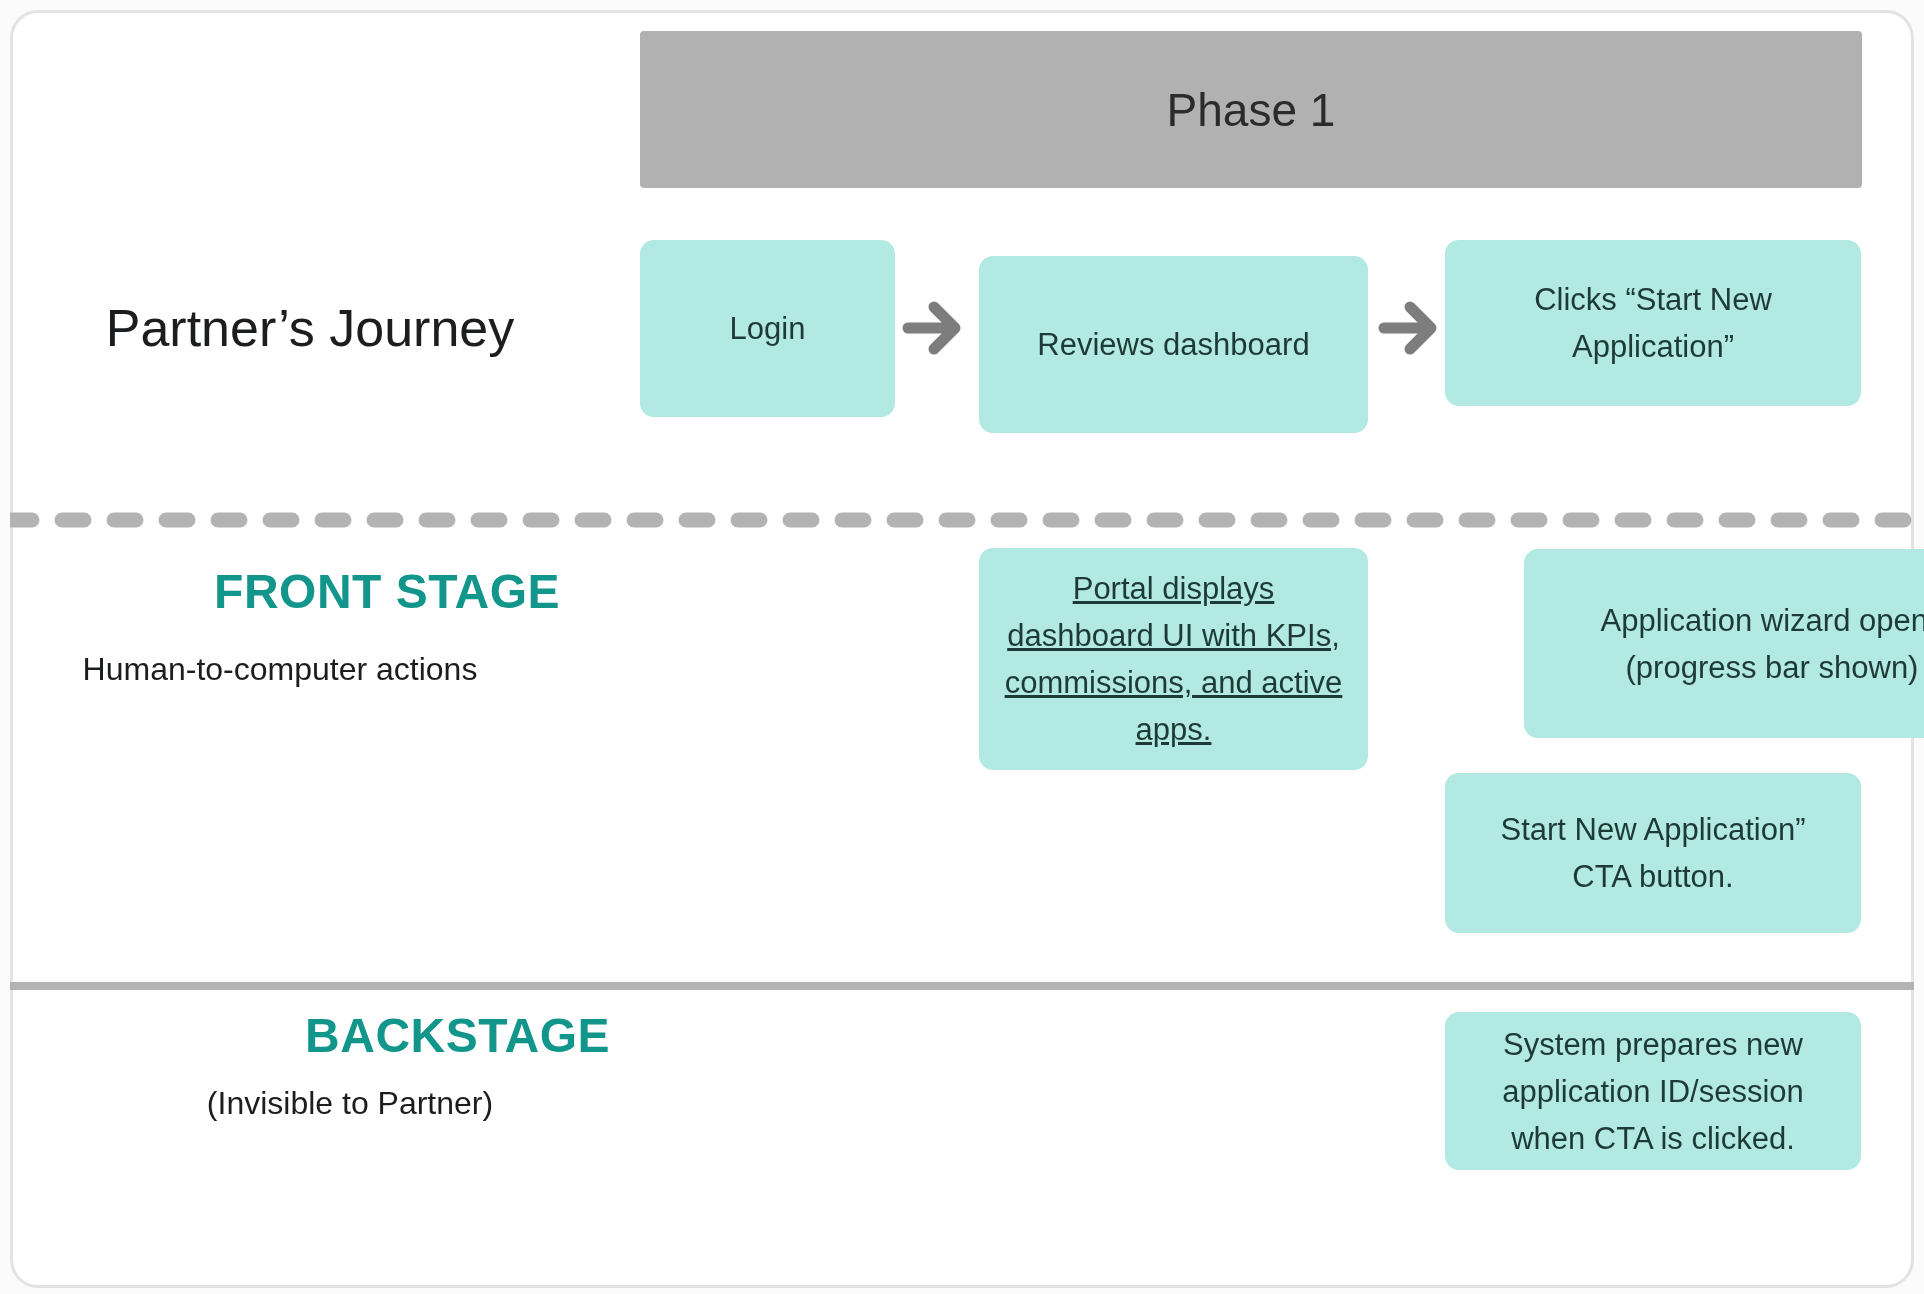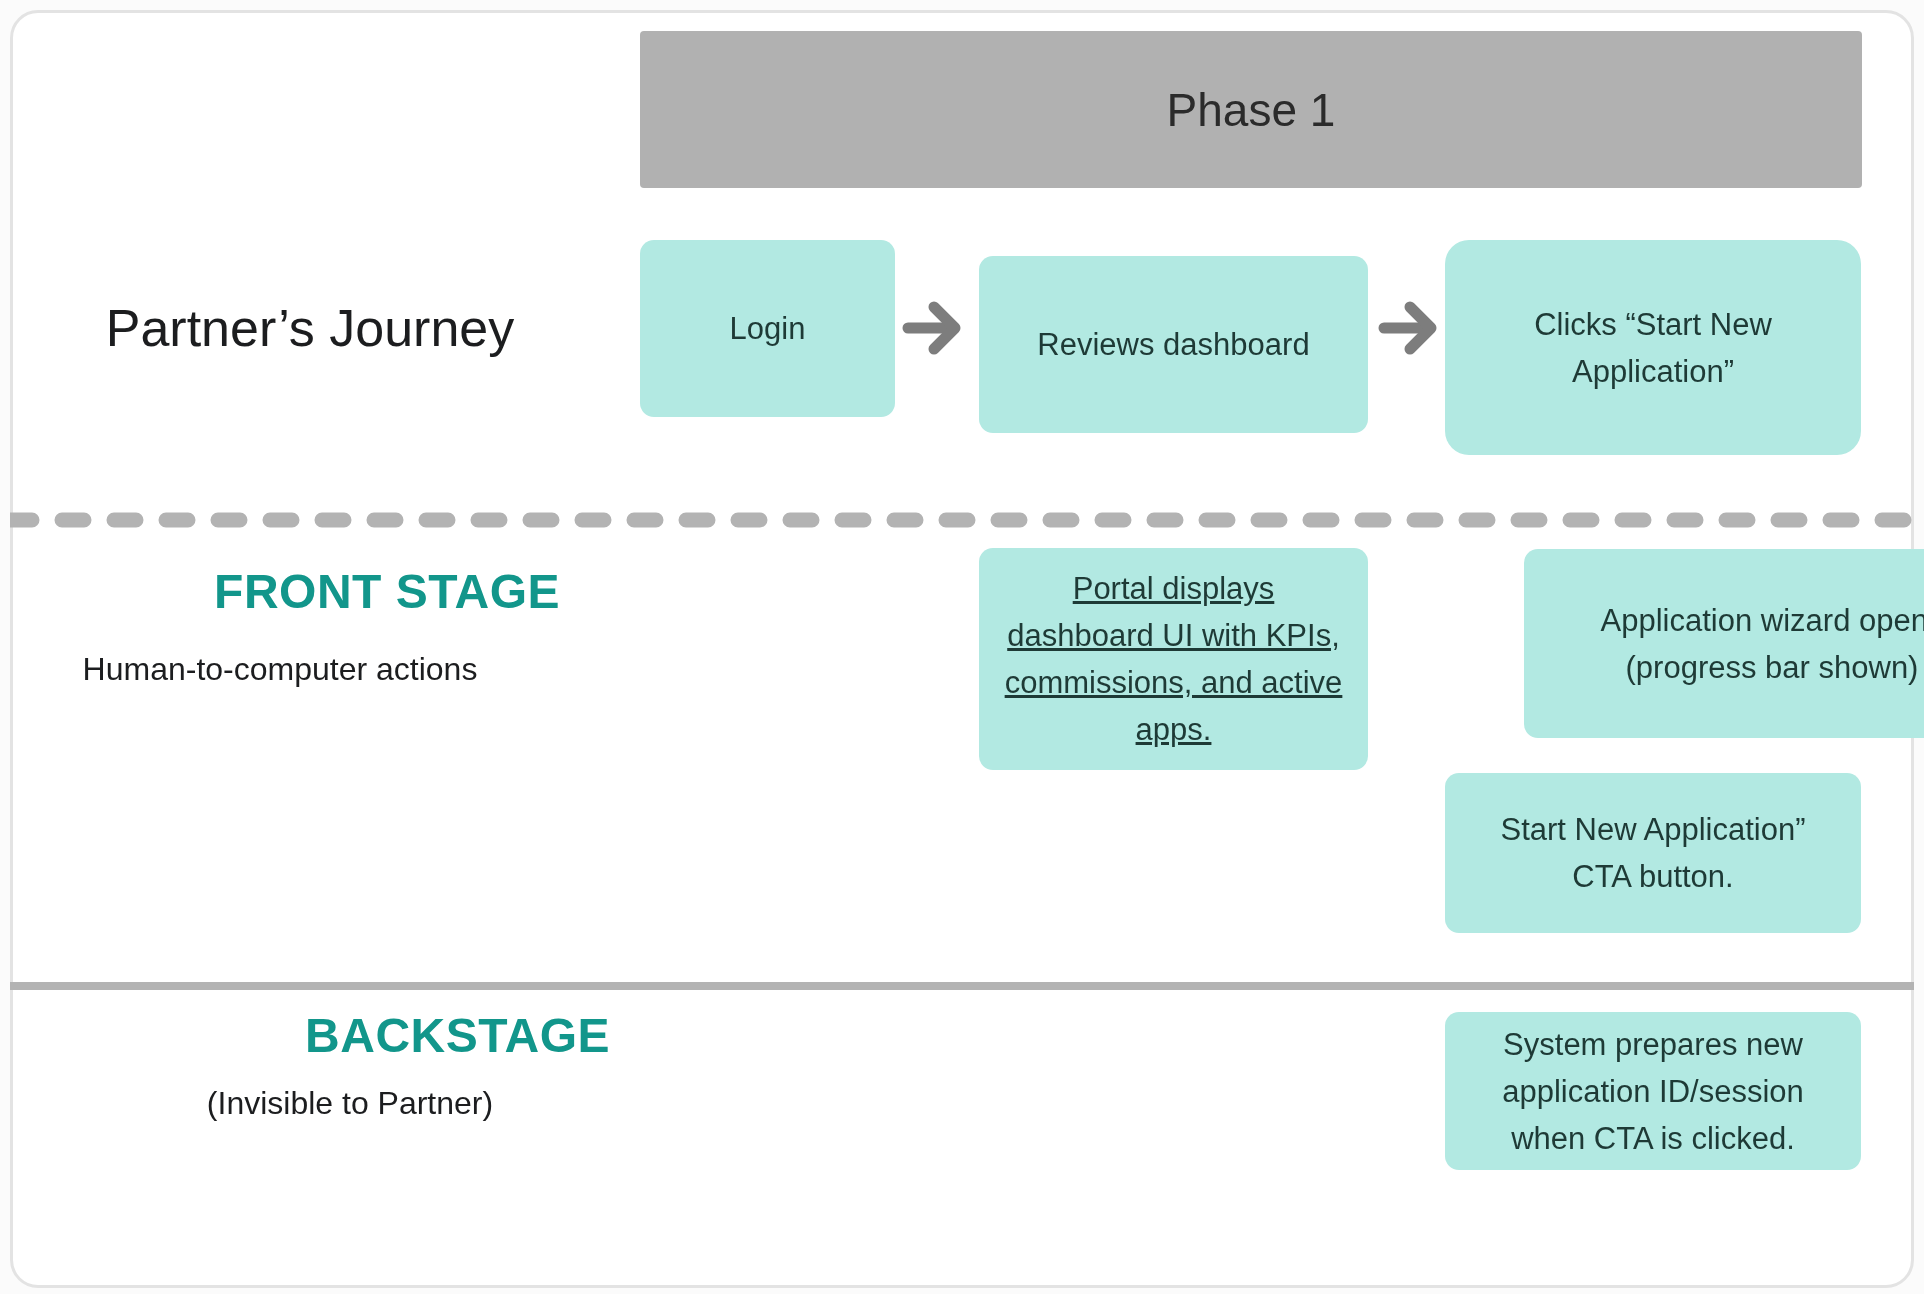--- a/index.html
+++ b/index.html
@@ -19,21 +19,21 @@
   .phase-bar{left:640px;top:31px;width:1222px;height:157px;background:var(--phase-bar-bg);
              border-radius:4px;display:flex;align-items:center;justify-content:center;}
   .phase-bar span{font-size:46px;font-weight:500;color:var(--phase-text);}
   .row-title{font-size:52px;font-weight:400;color:var(--dark-text);}
   .journey-label{left:60px;top:300px;width:500px;text-align:center;line-height:56px;}
   .tealbox{background:var(--teal-box-bg);border-radius:14px;color:var(--teal-box-text);
            display:flex;align-items:center;justify-content:center;text-align:center;
            font-size:31px;line-height:47px;padding:10px 24px;}
   .box-login{left:640px;top:240px;width:255px;height:177px;}
   .box-reviews{left:979px;top:256px;width:389px;height:177px;}
-  .box-clicks{left:1445px;top:240px;width:416px;height:215px;border-radius:24px;}
+  .box-clicks{left:1445px;top:240px;width:416px;height:166px;}
   .arrow{width:66px;height:66px;}
   .arrow1{left:901px;top:295px;}
   .arrow2{left:1377px;top:295px;}
   .dashed-divider{left:10px;top:512px;width:1904px;height:16px;}
   .stage-title{font-size:48px;font-weight:600;color:var(--heading-teal);text-align:right;
                line-height:56px;letter-spacing:0.5px;}
   .stage-subtitle{font-size:32px;font-weight:400;color:var(--dark-text);text-align:center;line-height:42px;}
   .fs-title{left:60px;top:564px;width:500px;}
   .fs-subtitle{left:20px;top:648px;width:520px;}
   .box-portal{left:979px;top:548px;width:389px;height:222px;text-decoration:underline;}

